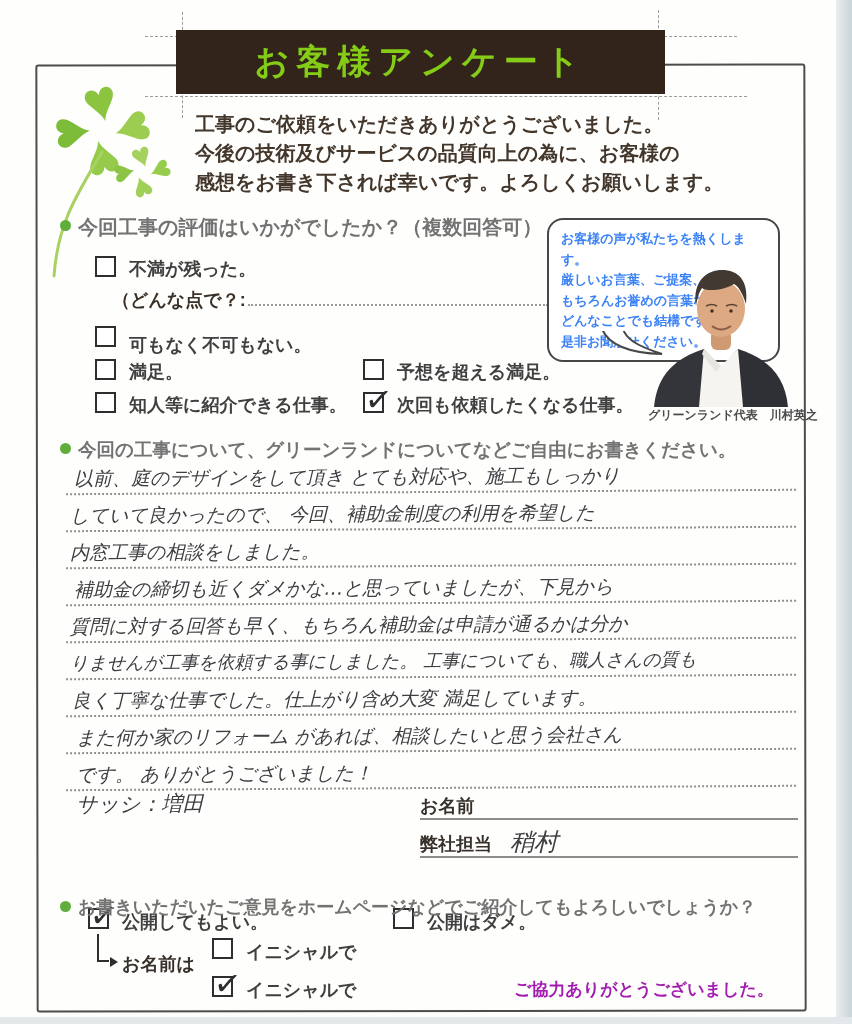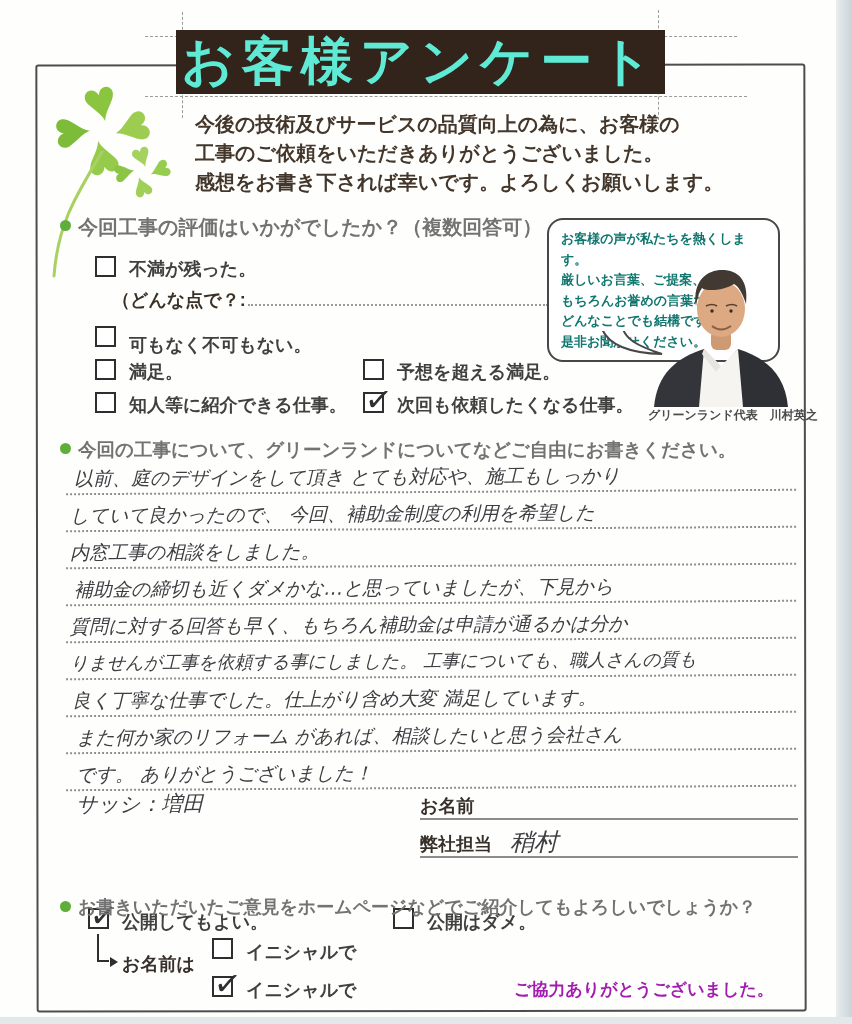--- a/index.html
+++ b/index.html
@@ -37,21 +37,21 @@
   }
 
   
   .banner{
     left:176px;top:30px;width:489px;height:64px;
     background:var(--banner-bg);
     display:flex;align-items:center;justify-content:center;
     z-index:5;
   }
   .banner-title{
-    color:#5eead4;font-size:52px;font-weight:bold;letter-spacing:7px;
+    color:#84cc16;font-size:34px;font-weight:bold;letter-spacing:7px;
     font-family:"Liberation Sans","DejaVu Sans",sans-serif;
     white-space:nowrap;
   }
   .sketch{background:transparent;z-index:4;}
   .sk-h{height:0;border-top:1px dashed #9b9b9b;}
   .sk-v{width:0;border-left:1px dashed #9b9b9b;}
 
   
   .clover-leaf{position:absolute;line-height:1;user-select:none;}
 
@@ -77,21 +77,21 @@
   .opt-label{position:absolute;font-size:18px;font-weight:600;color:#404040;white-space:nowrap;}
 
   .detail-line{position:absolute;font-size:18px;font-weight:600;color:#3a3026;white-space:nowrap;}
   .dotfill{display:inline-block;width:300px;border-bottom:2px dotted #9a9a9a;height:18px;margin:0 2px;}
 
   
   .bubble{
     left:547px;top:218px;width:233px;
     border:2px solid #474747;border-radius:16px;
     background:#fff;padding:9px 11px 8px 12px;
-    font-size:13px;line-height:1.58;font-weight:600;color:#0f766e;
+    font-size:13px;line-height:1.58;font-weight:600;color:#3b82f6;
     z-index:2;
   }
   .bubble-tail{left:596px;top:329px;z-index:3;}
 
   
   .photo{left:650px;top:262px;z-index:4;}
   .photo-caption{left:648px;top:407px;width:150px;font-size:12px;font-weight:600;color:#4c4c4c;white-space:nowrap;z-index:5;}
 
   
   .hw{
@@ -143,22 +143,22 @@
   <span class="clover-leaf" style="left:152px;top:152px;font-size:34px;color:#97cd4e;transform:rotate(66deg);">♥</span>
   <span class="clover-leaf" style="left:112px;top:156px;font-size:34px;color:#8cc446;transform:rotate(-102deg);">♥</span>
   <span class="clover-leaf" style="left:133px;top:172px;font-size:34px;color:#a0d057;transform:rotate(160deg);">♥</span>
 
   <svg class="abs" style="left:40px;top:150px;" width="80" height="130" viewBox="0 0 80 130">
     <path d="M62 2 C 40 40 18 70 14 126" fill="none" stroke="#a8d162" stroke-width="3" stroke-linecap="round"></path>
   </svg>
 </div>
 
 <div class="abs intro">
+  <div>工事のご依頼をいただきありがとうございました。</div>
   <div>今後の技術及びサービスの品質向上の為に、お客様の</div>
-  <div>工事のご依頼をいただきありがとうございました。</div>
   <div>感想をお書き下されば幸いです。よろしくお願いします。</div>
 </div>
 
 <div class="abs sec-header" style="left:60px;top:214px;font-size:20px;">
   <span class="bullet"></span>
   <span>今回工事の評価はいかがでしたか？（複数回答可）</span>
 </div>
 
 <span class="cbx" style="left:95px;top:256px;"></span>
 <span class="opt-label" style="left:129px;top:257px;">不満が残った。</span>

